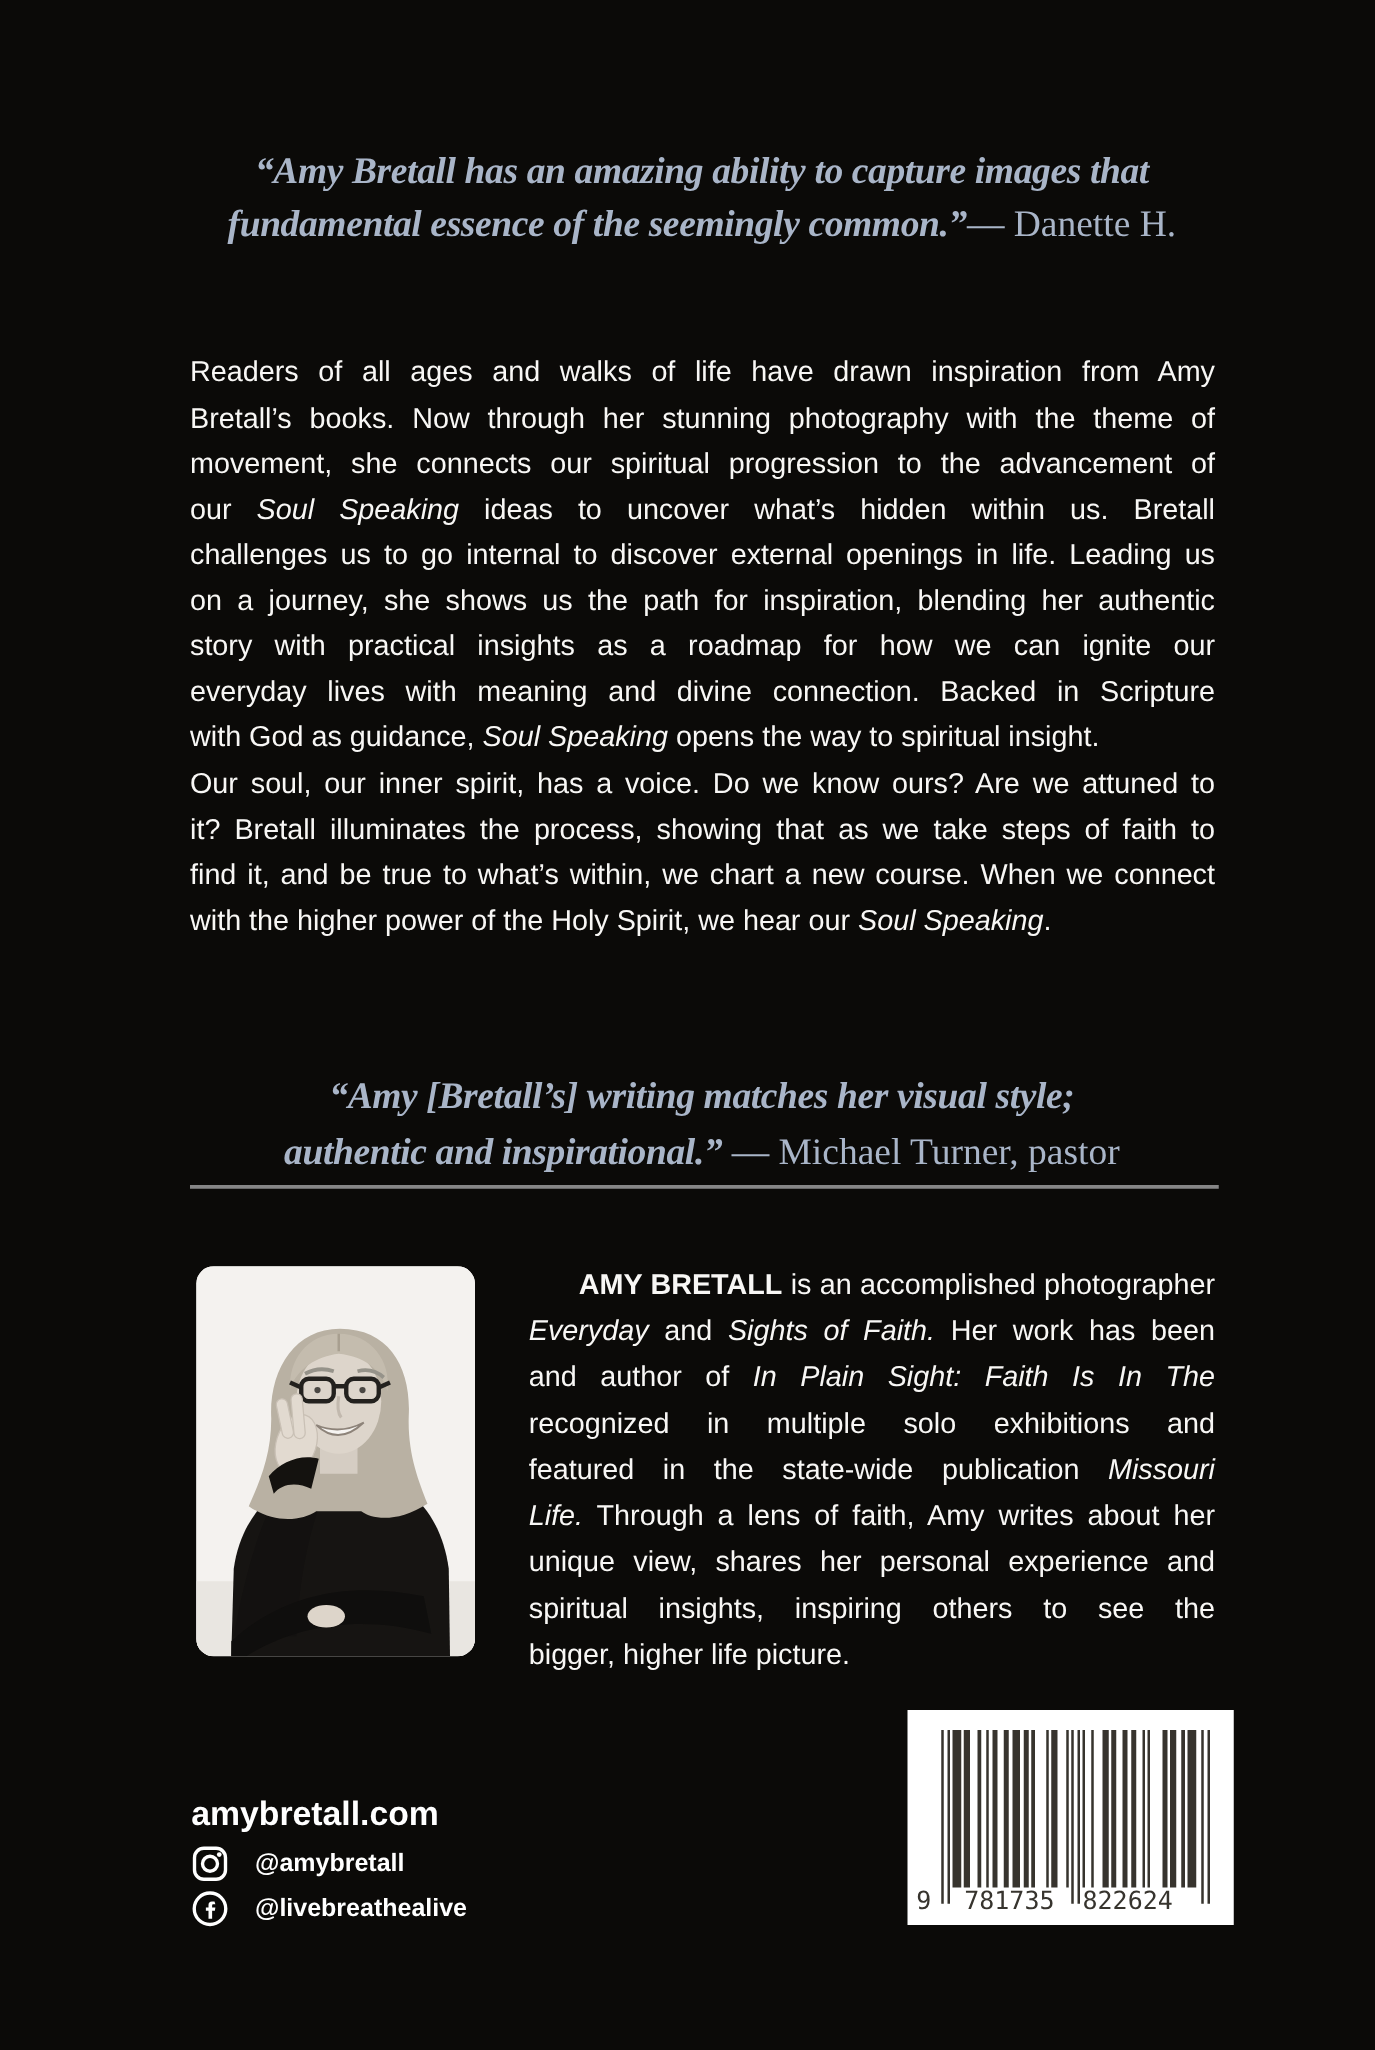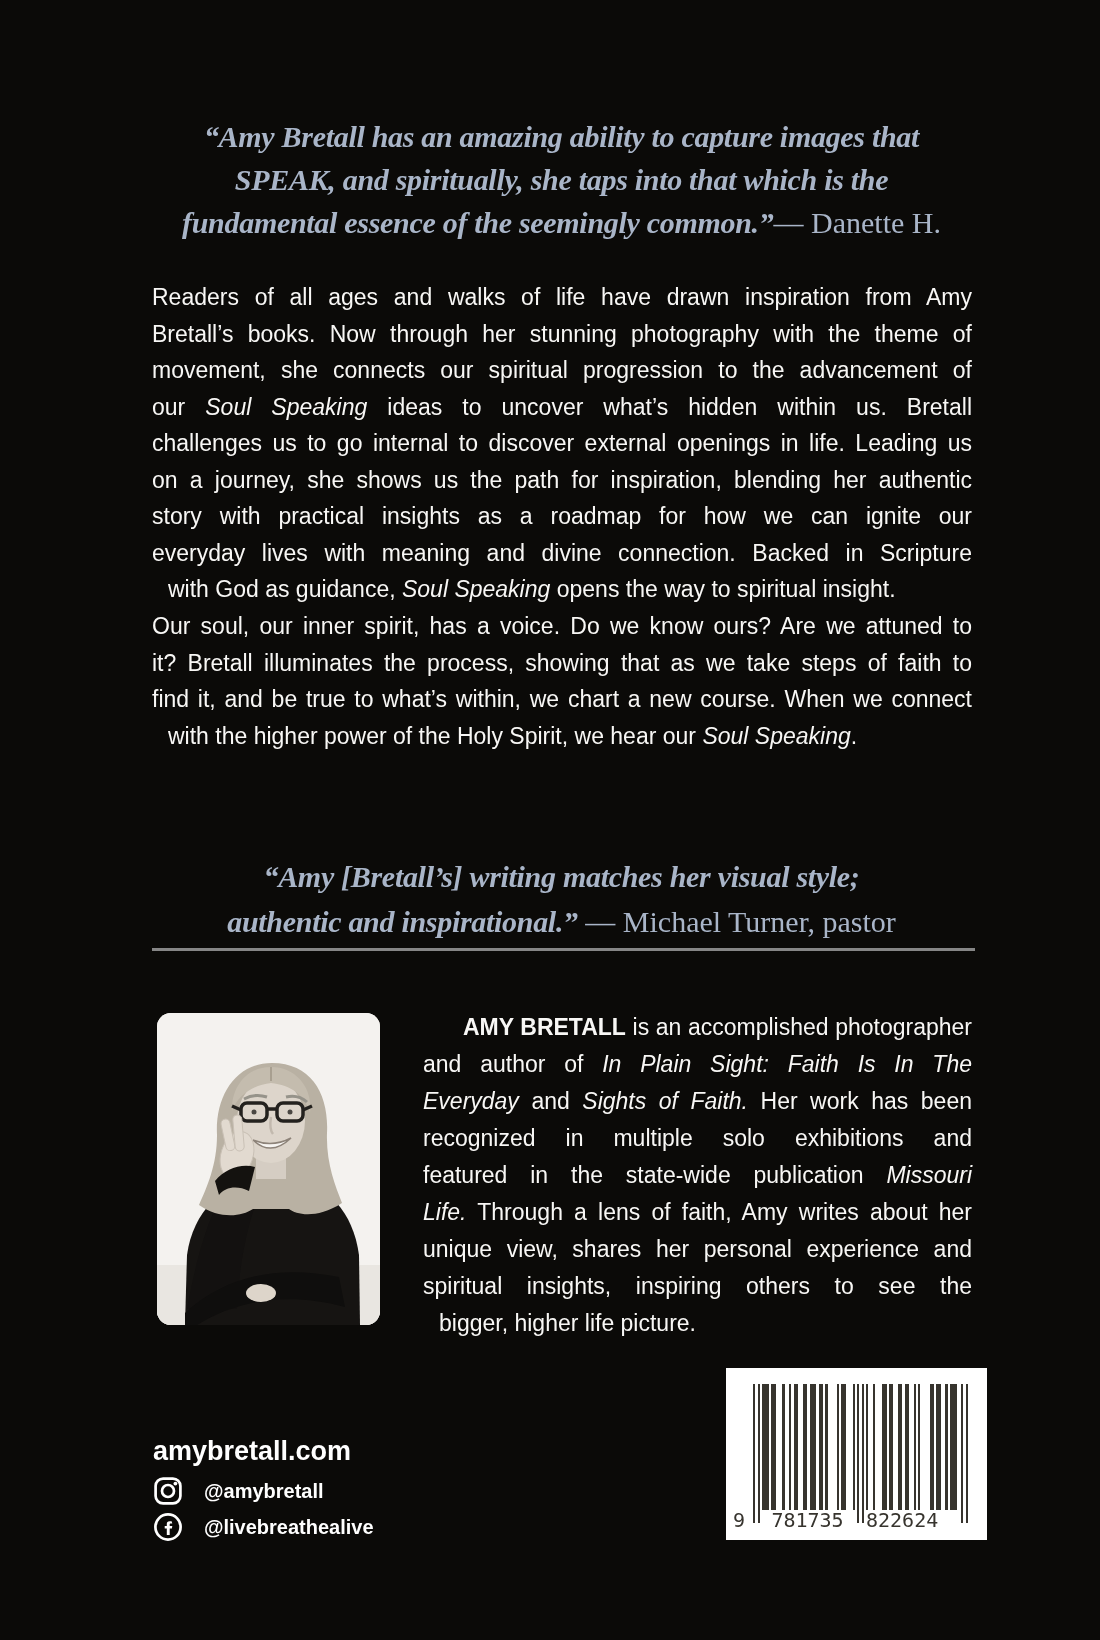--- a/index.html
+++ b/index.html
@@ -13,21 +13,21 @@
   #quote1{top:115px;font-size:30px;line-height:43px;}
   #quote2{top:854px;font-size:30px;line-height:45px;}
   .quote .seg-r{font-style:normal;font-weight:400;letter-spacing:0;}
 
   
   .bodytext{position:absolute;left:152px;width:820px;color:#f8f7f5;
             font-size:23px;line-height:36.5px;}
   #para1{top:279px;}
   #para2{top:608px;}
   .justified .line{text-align:justify;text-align-last:justify;}
-  .justified .line:last-child{text-align-last:left;margin-left:16px;}
+  .justified .line:last-child{text-align-last:left;}
   .seg-i{font-style:italic;}
   .seg-b{font-weight:700;margin-left:40px;}
 
   
   .divider{position:absolute;left:152px;top:948px;width:823px;height:3px;background:#868686;}
 
   
   .photo-card{position:absolute;left:157px;top:1013px;width:223px;height:312px;
               border-radius:14px;overflow:hidden;background:#f4f2ef;}
   #bio{position:absolute;left:423px;top:1009px;width:549px;color:#f8f7f5;
@@ -53,21 +53,20 @@
   .num-left{position:absolute;left:34px;width:95px;text-align:center;}
   .num-right{position:absolute;left:140px;width:95px;text-align:left;}
 </style>
 </head>
 <body>
 
 <div class="page">
 
   <div id="quote1" class="quote">
       <div class="line"><span class="seg-i">“Amy Bretall has an amazing ability to capture images that</span></div>
-      <div class="line"><span class="seg-i">SPEAK, and spiritually, she taps into that which is the</span></div>
       <div class="line"><span class="seg-i">fundamental essence of the seemingly common.”</span><span class="seg-r">— Danette H.</span></div>
     </div>
 
   <div id="para1" class="bodytext justified">
       <div class="line"><span class="seg-r">Readers of all ages and walks of life have drawn inspiration from Amy</span></div>
       <div class="line"><span class="seg-r">Bretall’s books. Now through her stunning photography with the theme of</span></div>
       <div class="line"><span class="seg-r">movement, she connects our spiritual progression to the advancement of</span></div>
       <div class="line"><span class="seg-r">our </span><span class="seg-i">Soul Speaking</span><span class="seg-r"> ideas to uncover what’s hidden within us. Bretall</span></div>
       <div class="line"><span class="seg-r">challenges us to go internal to discover external openings in life. Leading us</span></div>
       <div class="line"><span class="seg-r">on a journey, she shows us the path for inspiration, blending her authentic</span></div>
@@ -133,22 +132,22 @@
         <rect x="66" y="106" width="9" height="32" rx="4.5" transform="rotate(-12 70 120)"></rect>
         <rect x="77" y="102" width="9" height="36" rx="4.5" transform="rotate(-5 81 120)"></rect>
       </g>
 
       <path d="M58 168 C 68 156 84 150 98 154 L 92 178 C 80 172 68 174 62 182 Z" fill="#14120f"></path>
     </svg>
   </div>
 
   <div id="bio" class="bodytext justified" style="left:423px;width:549px;">
       <div class="line"><span class="seg-b">AMY BRETALL</span><span class="seg-r"> is an accomplished photographer</span></div>
+      <div class="line"><span class="seg-i">Everyday</span><span class="seg-r"> and </span><span class="seg-i">Sights of Faith.</span><span class="seg-r"> Her work has been</span></div>
       <div class="line"><span class="seg-r">and author of </span><span class="seg-i">In Plain Sight: Faith Is In The</span></div>
-      <div class="line"><span class="seg-i">Everyday</span><span class="seg-r"> and </span><span class="seg-i">Sights of Faith.</span><span class="seg-r"> Her work has been</span></div>
       <div class="line"><span class="seg-r">recognized in multiple solo exhibitions and</span></div>
       <div class="line"><span class="seg-r">featured in the state-wide publication </span><span class="seg-i">Missouri</span></div>
       <div class="line"><span class="seg-i">Life.</span><span class="seg-r"> Through a lens of faith, Amy writes about her</span></div>
       <div class="line"><span class="seg-r">unique view, shares her personal experience and</span></div>
       <div class="line"><span class="seg-r">spiritual insights, inspiring others to see the</span></div>
       <div class="line"><span class="seg-r">bigger, higher life picture.</span></div>
     </div>
 
   <div class="website">amybretall.com</div>
 

